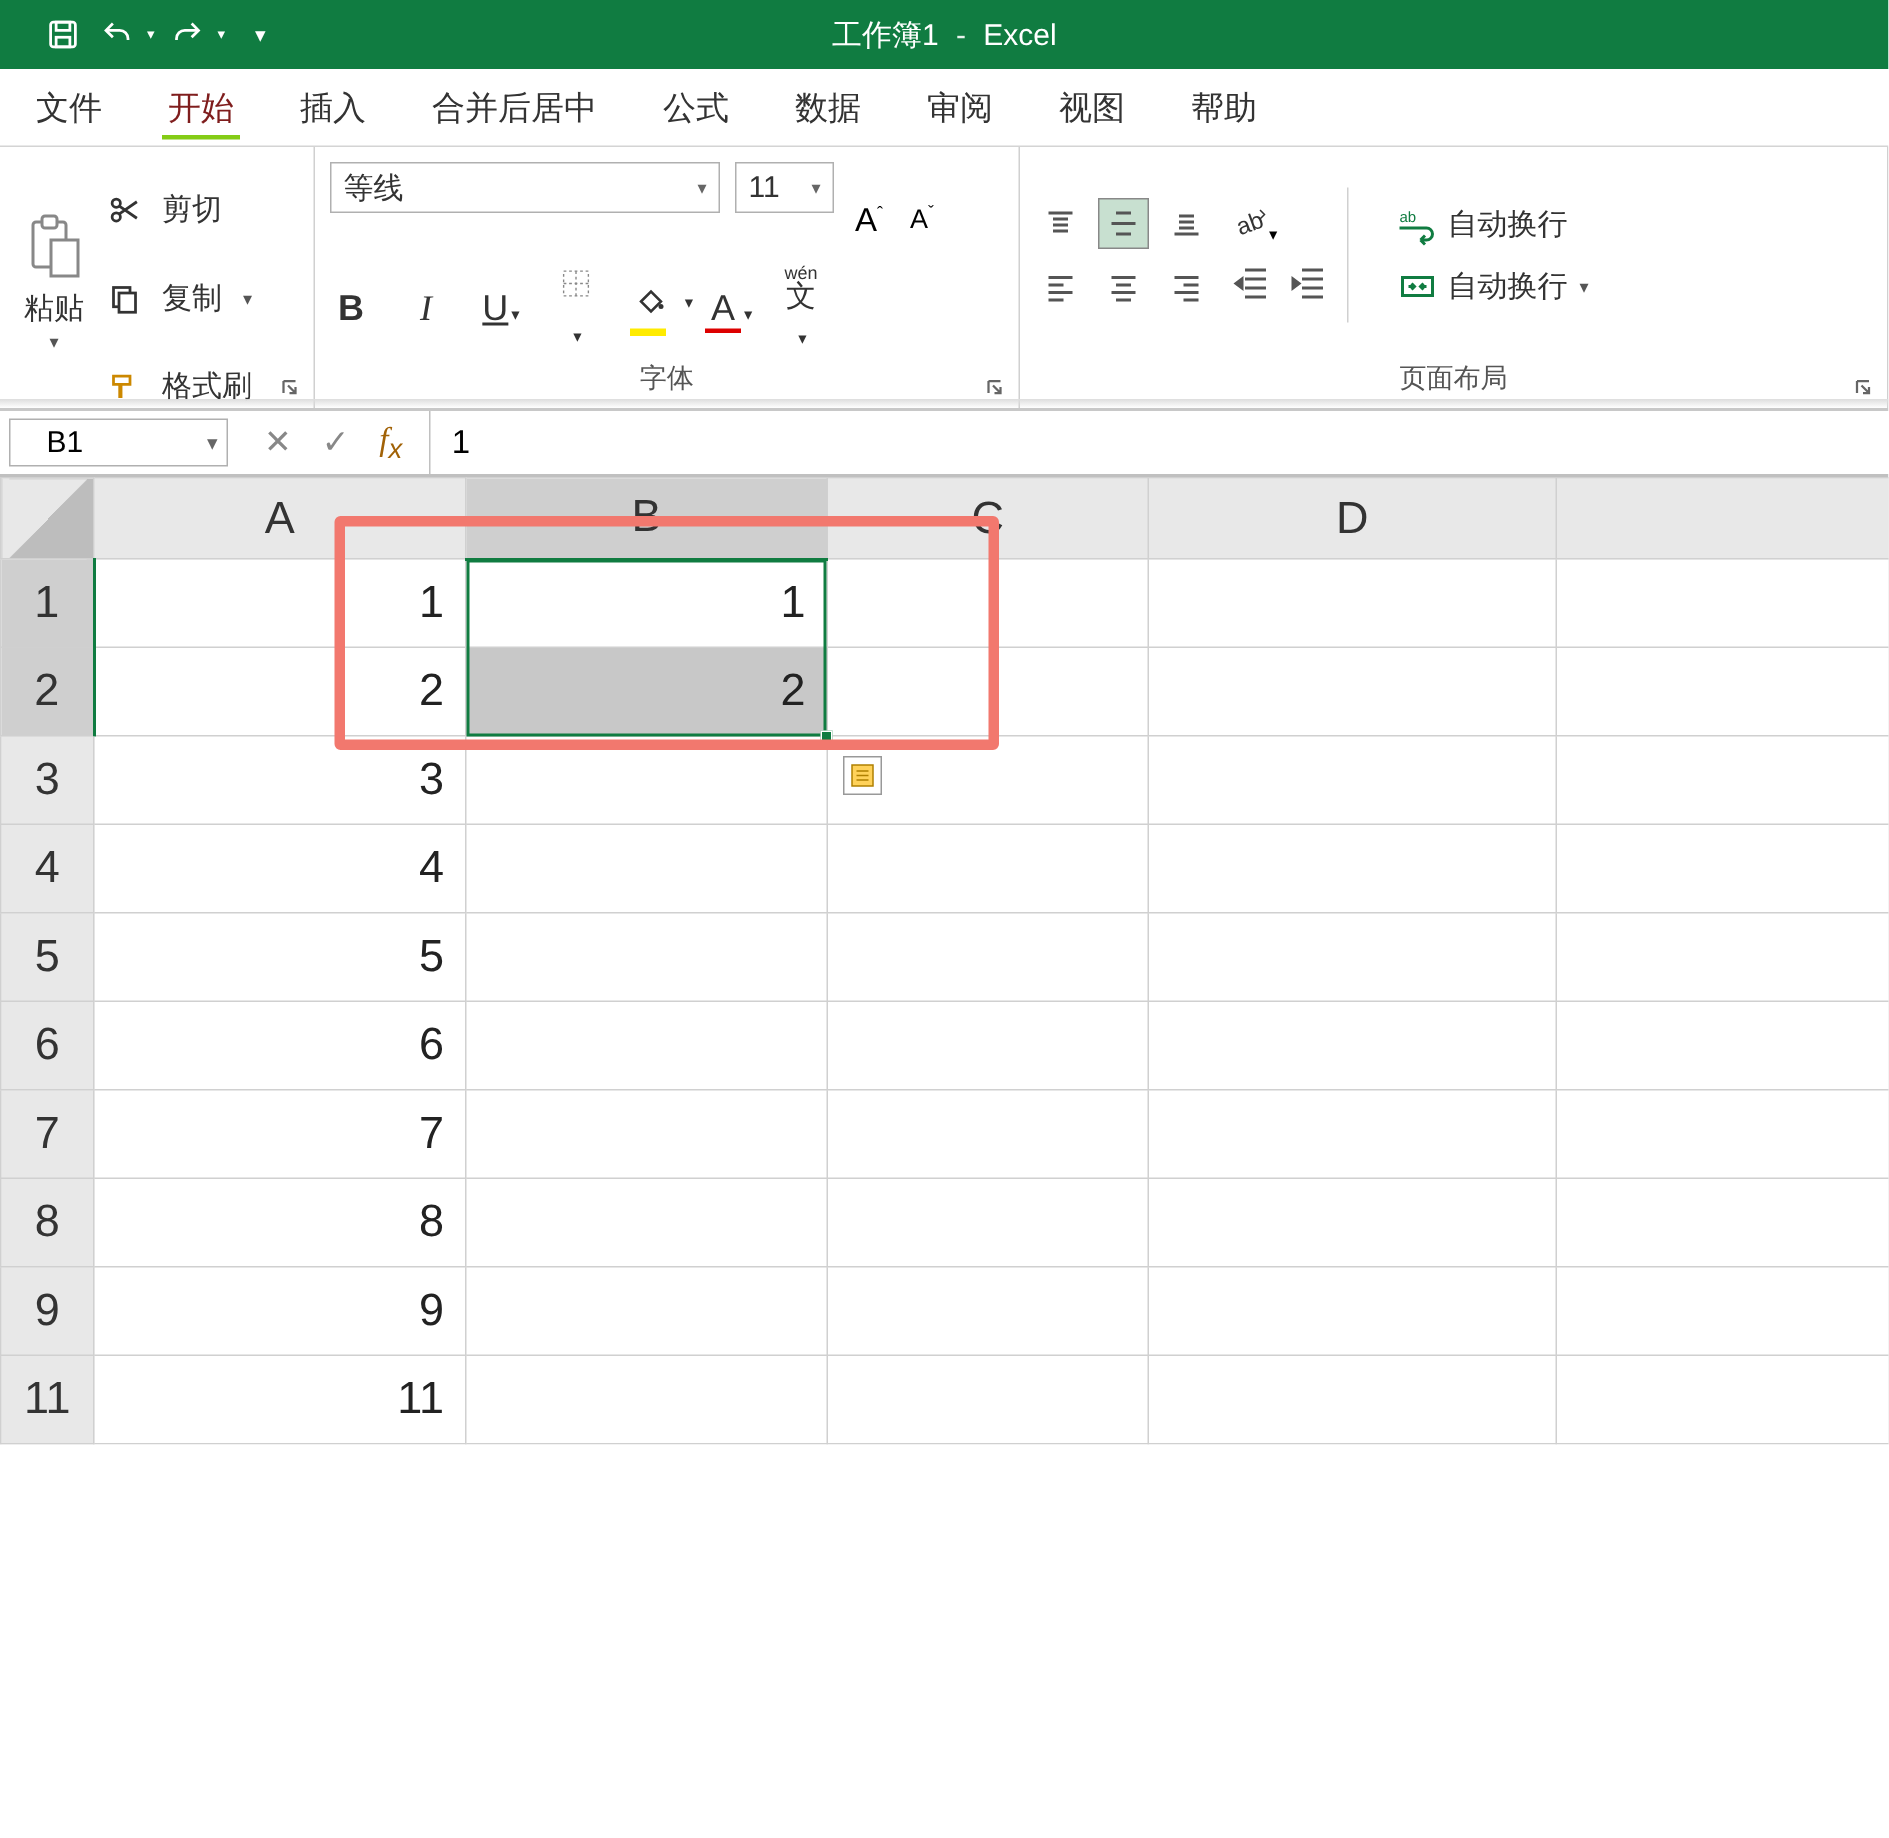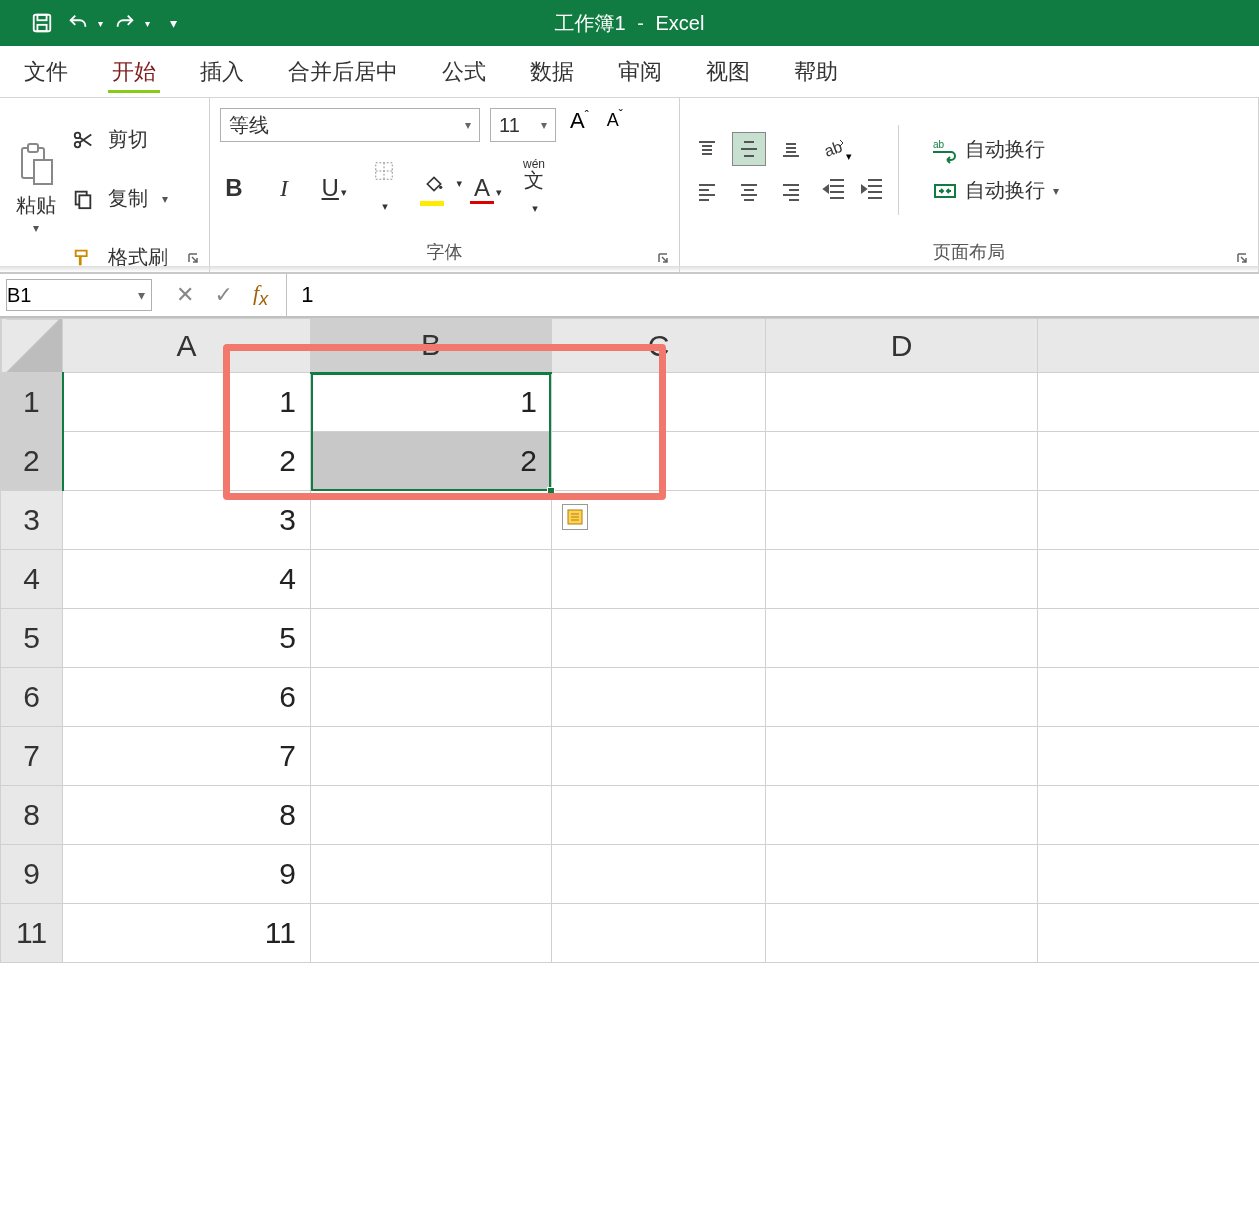--- a/index.html
+++ b/index.html
@@ -33,21 +33,21 @@
   .drop-caret { font-size: 12px; color: #555; }
   
   .clip-row { display: flex; align-items: center; gap: 14px; font-size: 20px; color: #333; padding: 2px 4px; cursor: pointer; margin-top: 20px; }
   .clip-col { display: flex; flex-direction: column; gap: 8px; justify-content: center; }
   
   .font-top { display: flex; align-items: flex-start; gap: 10px; }
   .combo { border: 1px solid #b0b0b0; background: #fff; height: 34px; display: flex; align-items: center; padding: 0 8px; font-size: 20px; color: #333; cursor: pointer; }
   .combo .caret { margin-left: auto; font-size: 12px; color: #666; }
   .fontname { width: 260px; }
   .fontsize { width: 66px; }
-  .fsbtn { font-size: 22px; cursor: pointer; padding: 0 4px; }
+  .fsbtn { font-size: 22px; cursor: pointer; padding: 0 4px; margin-top: 26px; }
   .fsbtn sup { font-size: 12px; }
   
   .font-bot { display: flex; align-items: center; gap: 22px; margin-top: 16px; }
   .fb { width: 28px; text-align: center; font-size: 24px; cursor: pointer; color: #333; }
   .fb .caret { font-size: 11px; margin-left: 2px; }
   .underline-a { border-bottom: 3px solid #d00; padding: 0 4px; font-size: 24px; }
   .fill-icon { position: relative; }
   .fill-bar { display:block; width: 24px; height: 5px; background: #ffeb00; margin-top: 2px; }
   .ruby { display:flex; flex-direction:column; align-items:center; font-size:12px; line-height:1; color:#333; }
   .ruby .big { font-size:20px; }
@@ -58,21 +58,21 @@
   .align-cell svg { stroke:#555; stroke-width:2; }
   .align-extra { display:flex; flex-direction:column; gap:10px; margin-left:14px; }
   .ext-row { display:flex; align-items:center; gap:14px; }
   .orient { font-size: 22px; cursor:pointer; }
   
   .wrap-col { display:flex; flex-direction:column; gap:14px; margin-left:20px; justify-content:center; }
   .wrap-row { display:flex; align-items:center; gap:8px; font-size:20px; color:#333; cursor:pointer; }
   
   
   .fbar { display:flex; align-items:center; height:44px; border-bottom: 2px solid #c0c0c0; background:#fff; }
-  .namebox { width:146px; border:1px solid #b0b0b0; margin:4px 6px; height:32px; display:flex; align-items:center; padding:0 0; font-size:20px; background:#fff; position:relative; }
+  .namebox { width:146px; border:1px solid #b0b0b0; margin:4px 6px; height:32px; display:flex; align-items:center; padding:0 24px; font-size:20px; background:#fff; position:relative; }
   .namebox .caret { position:absolute; right:6px; color:#666; font-size:14px; }
   .fbar-btns { display:flex; align-items:center; gap:20px; padding:0 18px; color:#888; }
   .fbar-btns span { cursor:pointer; font-size:22px; }
   .fx { font-style:italic; font-family: "Times New Roman", serif; color:#a16207; }
   .fbar-input { flex:1; border-left:1px solid #c0c0c0; height:100%; display:flex; align-items:center; padding:0 14px; font-size:22px; }
   
   
   .grid-wrap { position:relative; }
   .grid { border-collapse: collapse; table-layout: fixed; width: 100%; }
   .grid th, .grid td { border: 1px solid #d0d0d0; }

